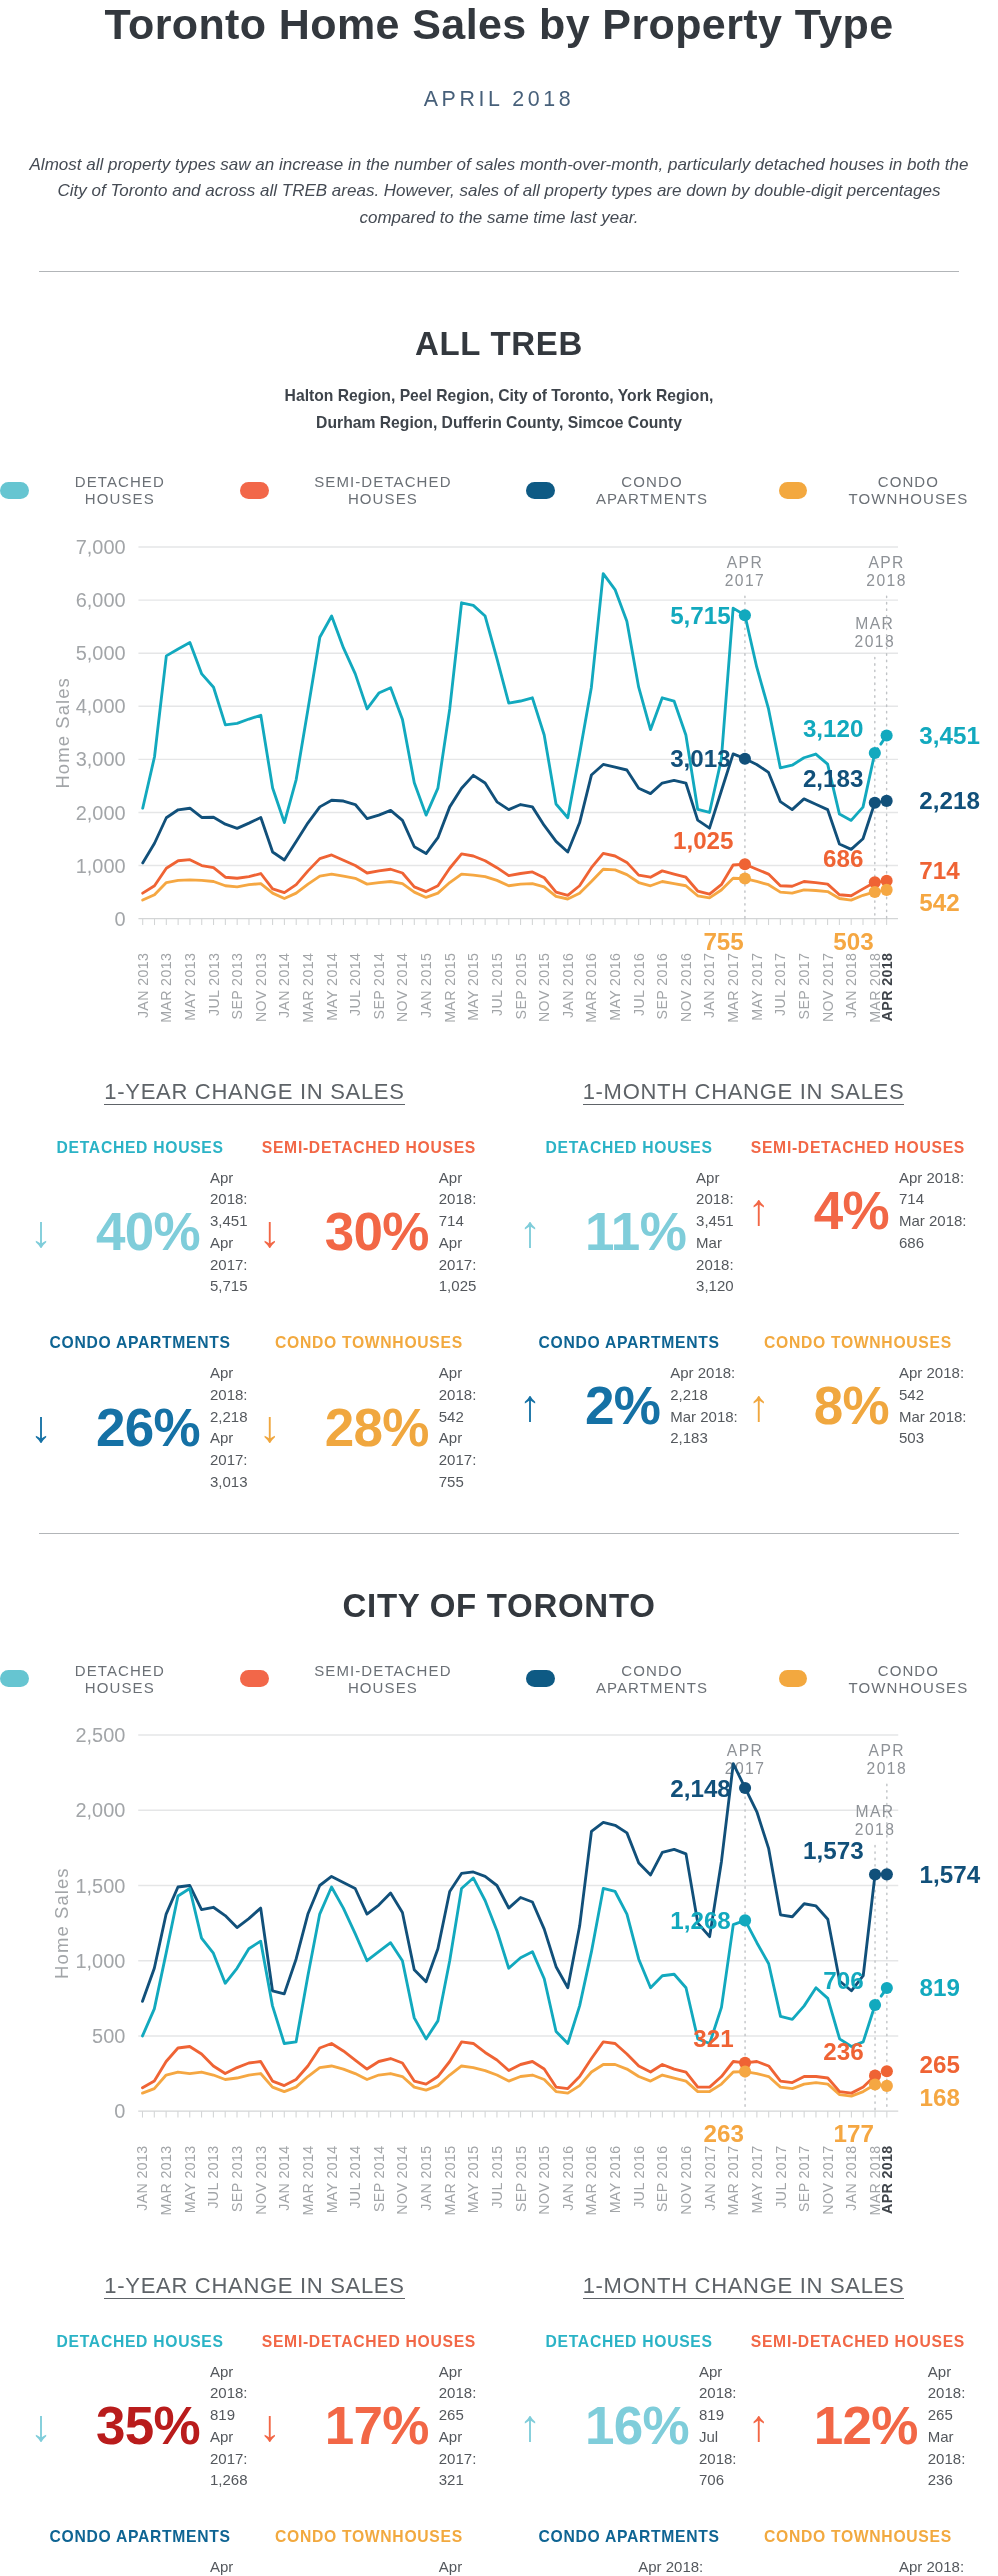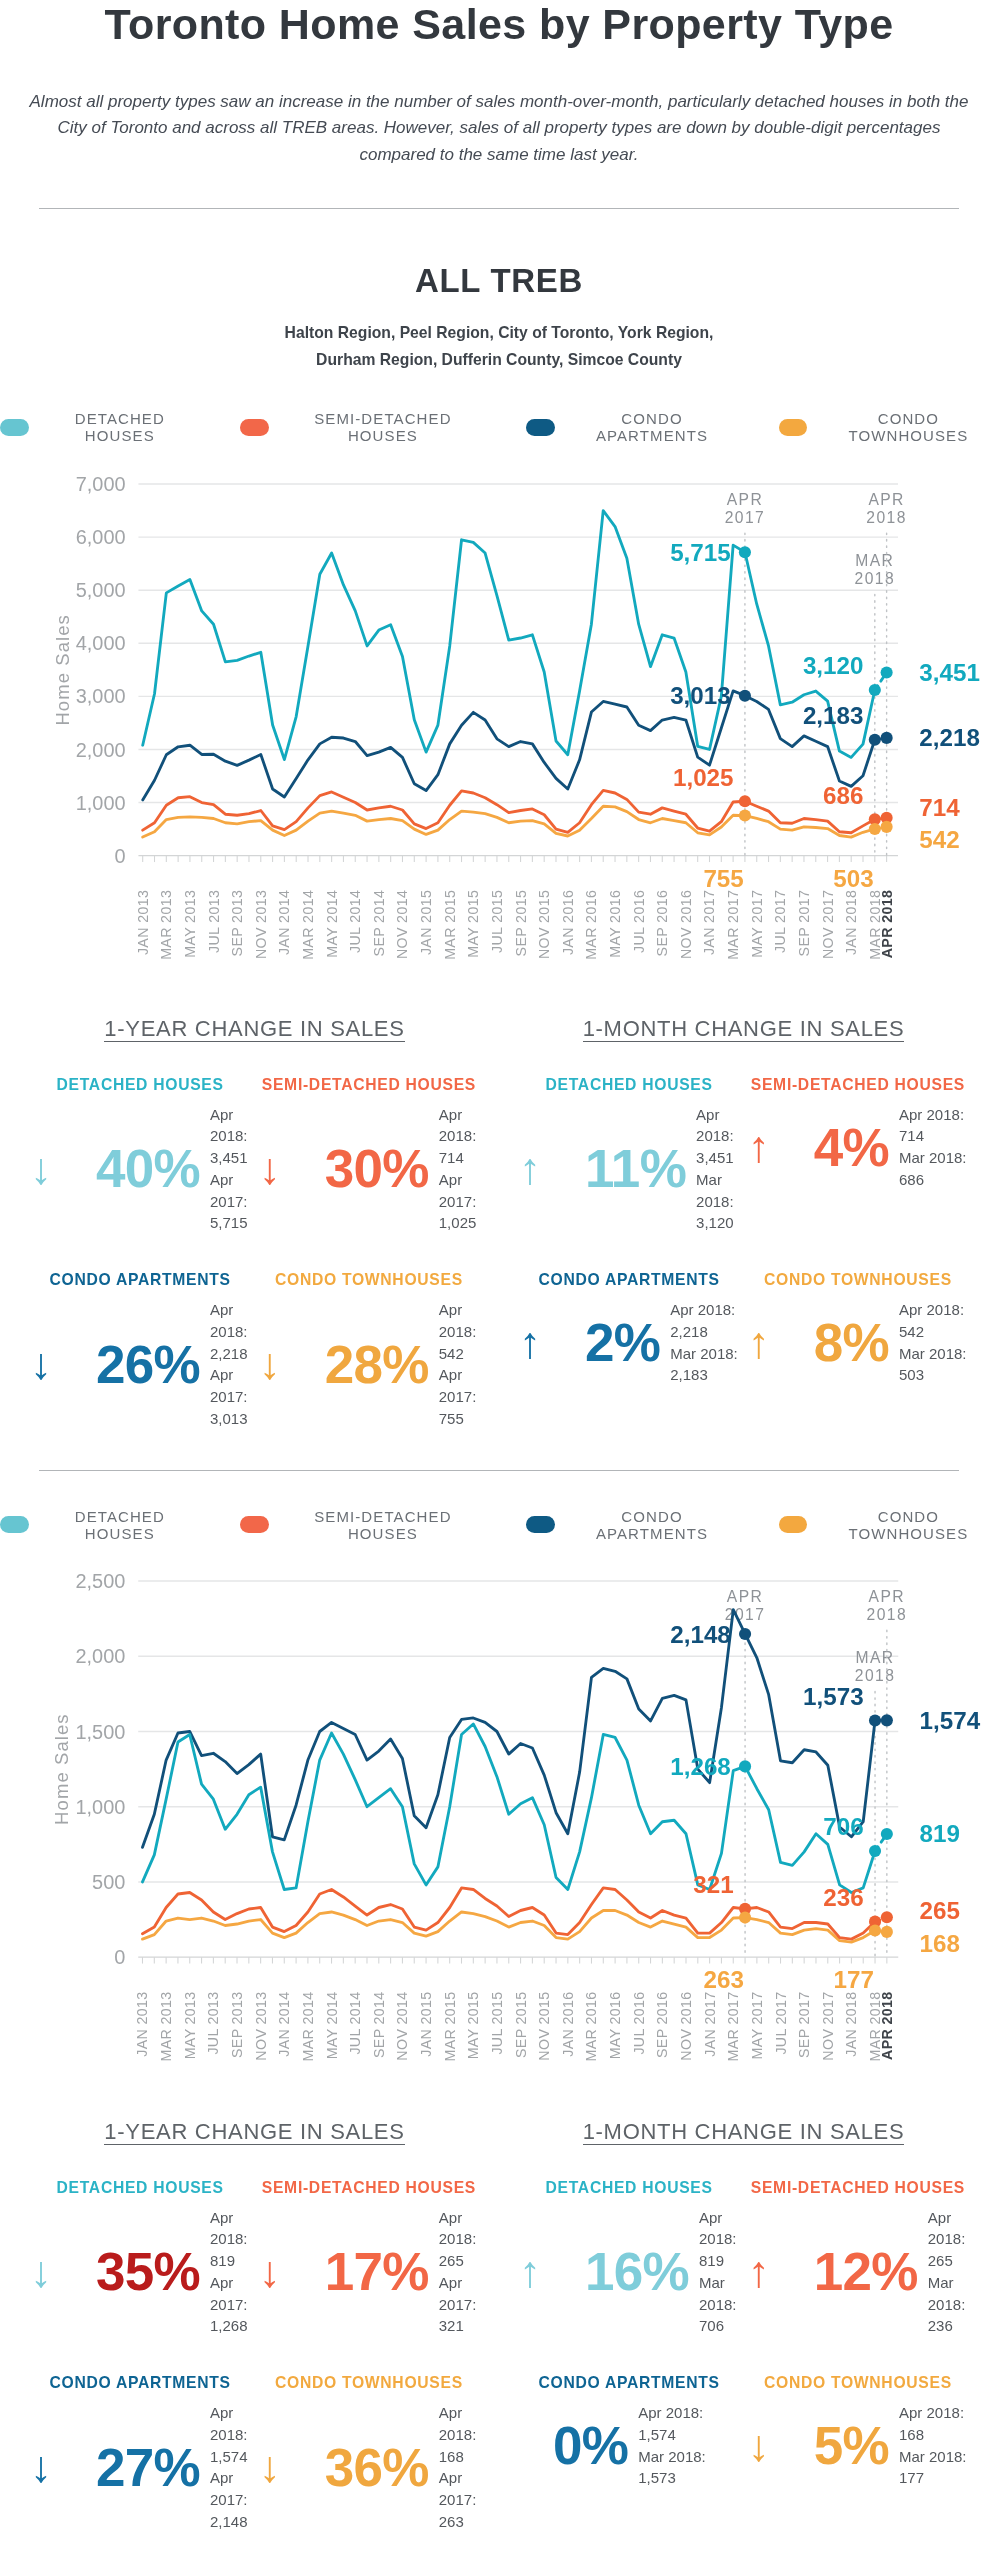--- a/index.html
+++ b/index.html
@@ -58,20 +58,21 @@
   .stat .pct { font-size: 53px; font-weight: 700; line-height: 1; letter-spacing: -0.7px; margin-left: 34px; }
   .stat .lines { font-size: 15px; color: #54585D; line-height: 1.45; text-align: left; }
 </style>
 </head>
 <body>
 
 <div class="page">
 
   <div class="hdr">
     <h1>Toronto Home Sales by Property Type</h1>
+    <div class="sub">APRIL 2018</div>
     <p class="intro">Almost all property types saw an increase in the number of sales month-over-month, particularly detached houses in both the City of Toronto and across all TREB areas. However, sales of all property types are down by double-digit percentages compared to the same time last year.</p>
   </div>
   <hr class="rule">
 
   <div class="section">
     <div class="stitle">ALL TREB</div>
     <div class="region">
       <div>Halton Region, Peel Region, City of Toronto, York Region,</div>
       <div>Durham Region, Dufferin County, Simcoe County</div>
     </div>
@@ -350,20 +351,21 @@
               </div>
             </div>
           </div>
       </div>
     </div>
   </div>
 
   <hr class="rule">
 
   <div class="section">
+    <div class="stitle">CITY OF TORONTO</div>
     <ul class="legend">
         <li>
           <span class="pill" style="background: rgb(102, 197, 209);"></span>
           <span class="lab">DETACHED HOUSES</span>
         </li>
         <li>
           <span class="pill" style="background: rgb(242, 103, 73);"></span>
           <span class="lab">SEMI-DETACHED HOUSES</span>
         </li>
         <li>
@@ -583,21 +585,21 @@
       <div class="stats-col">
         <h3><span>1-MONTH CHANGE IN SALES</span></h3>
         <div class="stats-grid">
             <div class="stat">
               <div class="shead" style="color: rgb(43, 179, 198);">DETACHED HOUSES</div>
               <div class="srow">
                 <span class="arrow" style="color: rgb(127, 205, 218);">↑</span>
                 <span class="pct" style="color: rgb(127, 205, 218);">16%</span>
                 <div class="lines">
                   <div>Apr 2018: 819</div>
-                  <div>Mar 2018: 706</div>
+                  <div>Jul 2018: 706</div>
                 </div>
               </div>
             </div>
             <div class="stat">
               <div class="shead" style="color: rgb(242, 103, 70);">SEMI-DETACHED HOUSES</div>
               <div class="srow">
                 <span class="arrow" style="color: rgb(242, 103, 70);">↑</span>
                 <span class="pct" style="color: rgb(242, 103, 70);">12%</span>
                 <div class="lines">
                   <div>Apr 2018: 265</div>

